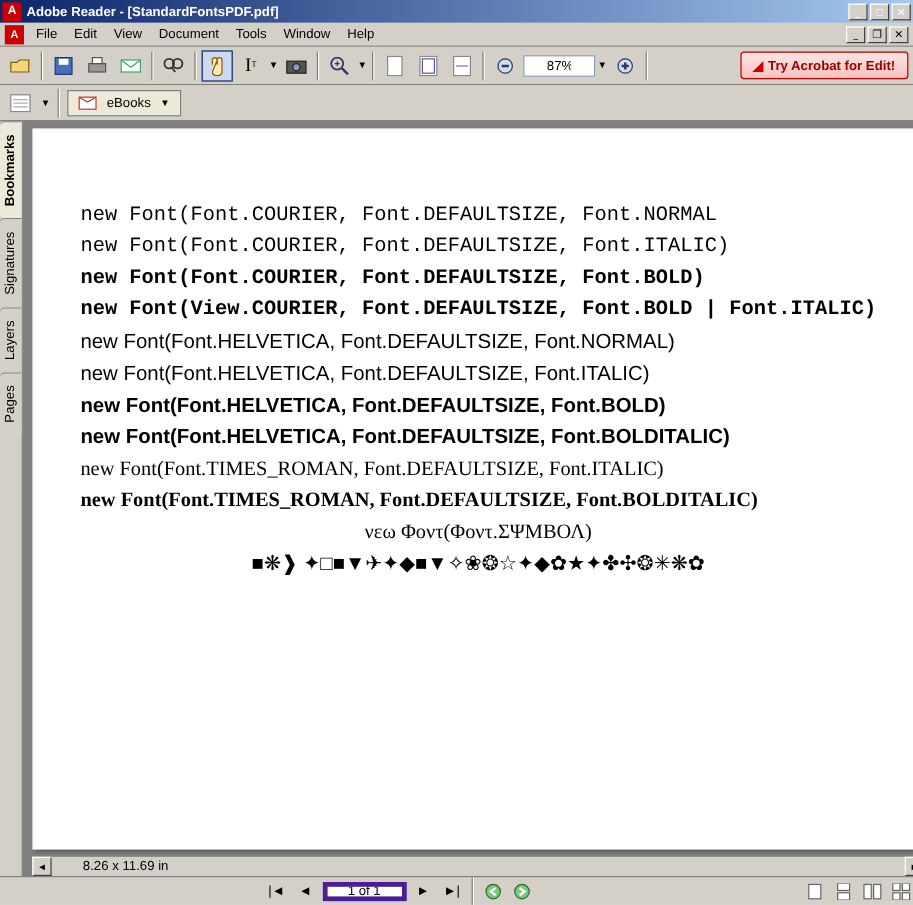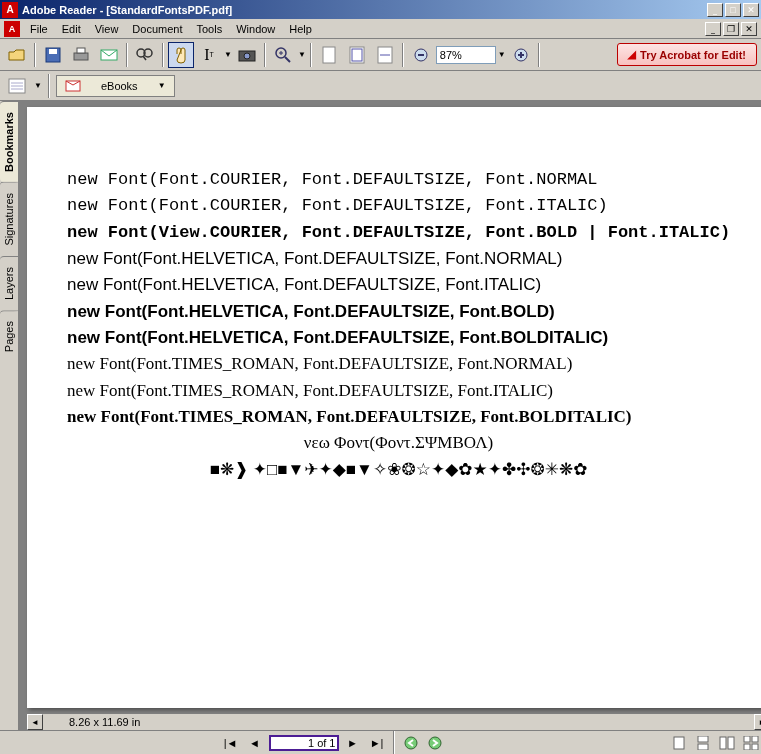--- a/index.html
+++ b/index.html
@@ -8,43 +8,43 @@
 .titlebar .icon { width: 16px; height: 16px; background: #c00; display: inline-flex; align-items: center; justify-content: center; font-size: 10px; font-weight: bold; margin-right: 4px; }
 .titlebar .title { font-weight: bold; flex: 1; }
 .winbtns { display: flex; gap: 2px; }
 .winbtn { width: 16px; height: 14px; background: #d4d0c8; border: 1px solid #fff; border-right-color:#404040; border-bottom-color:#404040; font-size: 9px; display: flex; align-items: center; justify-content: center; font-family: system-ui; }
 .menubar { background: #d4d0c8; height: 20px; display: flex; align-items: center; padding: 0 4px; gap: 2px; border-bottom: 1px solid #808080; }
 .menubar .item { padding: 2px 6px; }
 .menubar .docbtns { margin-left: auto; display:flex; gap:2px;}
 .toolbar { background: #d4d0c8; border-bottom: 1px solid #808080; display: flex; align-items: center; padding: 2px 4px; gap: 2px; height: 32px; }
 .toolbtn { width: 26px; height: 26px; display: flex; align-items: center; justify-content: center; border: 1px solid transparent; }
 .sep { width: 2px; height: 24px; border-left: 1px solid #808080; border-right: 1px solid #fff; margin: 0 2px; }
-.zoombox { width: 60px; height: 18px; border: 1px solid #7f9db9; background: #fff; padding: 1px 3px; font-size: 11px; }
+.zoombox { width: 60px; height: 18px; border: 1px solid #7f9db9; background: #fff; padding: 1px 19px; font-size: 11px; }
 .trybtn { margin-left: auto; background: linear-gradient(#fde5e4, #f8c1bf); border: 1px solid #b00; padding: 4px 10px; border-radius: 3px; color: #900; font-weight: bold; font-size: 11px; display:flex; align-items:center; gap:4px;}
 .toolbar2 { background: #d4d0c8; border-bottom: 1px solid #808080; height: 30px; display: flex; align-items: center; padding: 2px 4px; gap: 4px; }
-.ebooks { border: 1px solid #808080; padding: 3px 8px; display: flex; align-items: center; gap: 20px; background: #ece9d8; }
+.ebooks { border: 1px solid #808080; padding: 3px 8px; display: flex; align-items: center; gap: 8px; background: #ece9d8; }
 .workarea { flex: 1; display: flex; background: #808080; overflow: hidden; }
 .sidetabs { width: 22px; background: #d4d0c8; display: flex; flex-direction: column; border-right: 1px solid #808080; }
 .sidetab { writing-mode: vertical-rl; transform: rotate(180deg); padding: 10px 3px; font-size: 11px; border-bottom: 1px solid #808080; background: #d4d0c8; text-align: center; border-radius: 0 4px 4px 0;}
 .sidetab.active { background: #ece9d8; font-weight: bold; }
 .docarea { flex: 1; display: flex; flex-direction: column; background: #808080; position: relative; }
 .page { background: #fff; margin: 6px 18px 6px 8px; flex: 1; box-shadow: 2px 2px 4px rgba(0,0,0,0.4); padding: 60px 40px; overflow: hidden; }
 .scroll-v { width: 16px; background: #d4d0c8; position: absolute; right: 0; top: 0; bottom: 16px; border-left: 1px solid #808080; display:flex; flex-direction:column;}
 .scrbtn{height:16px;background:#d4d0c8;border:1px solid #fff;border-right-color:#404040;border-bottom-color:#404040;font-size:8px;display:flex;align-items:center;justify-content:center;}
 .scrtrack{flex:1;}
 .line { font-size: 17px; line-height: 1.55; white-space: pre; }
 .courier { font-family: "Courier New", monospace; }
 .helv { font-family: Arial, Helvetica, sans-serif; }
 .times { font-family: "Times New Roman", serif; }
 .symbol { font-family: serif; text-align: center; }
 .bold { font-weight: bold; }
 .italic { }
 .navbar { height: 24px; background: #d4d0c8; border-top: 1px solid #808080; display: flex; align-items: center; justify-content: center; gap: 4px; }
 .navbar .spacer { flex: 1; }
-.pginput { width: 70px; height: 16px; border: 2px solid #4c1d95; background: #fff; text-align: right; font-size: 11px; padding:1px;}
+.pginput { width: 70px; height: 16px; border: 4px solid #4c1d95; background: #fff; text-align: center; font-size: 11px; padding:1px;}
 .navbtn { width: 20px; height: 20px; display: flex; align-items: center; justify-content: center; }
 .hscroll{height:16px;background:#d4d0c8;display:flex;align-items:center;margin:0 18px 0 8px;}
 svg { display: block; }
 </style>
 </head>
 <body>
 
 <div class="titlebar">
   <span class="icon">A</span>
   <span class="title">Adobe Reader - [StandardFontsPDF.pdf]</span>
@@ -197,26 +197,26 @@
   <div class="sidetabs">
     <div class="sidetab active">Bookmarks</div>
     <div class="sidetab">Signatures</div>
     <div class="sidetab">Layers</div>
     <div class="sidetab">Pages</div>
   </div>
   <div class="docarea">
     <div class="page" id="page-content">
         <div class="line courier">new Font(Font.COURIER, Font.DEFAULTSIZE, Font.NORMAL</div>
         <div class="line courier italic">new Font(Font.COURIER, Font.DEFAULTSIZE, Font.ITALIC)</div>
+        <div class="line courier bold">new Font(Font.COURIER, Font.DEFAULTSIZE, Font.BOLD)</div>
         <div class="line courier bold italic">new Font(View.COURIER, Font.DEFAULTSIZE, Font.BOLD | Font.ITALIC)</div>
         <div class="line helv">new Font(Font.HELVETICA, Font.DEFAULTSIZE, Font.NORMAL)</div>
         <div class="line helv italic">new Font(Font.HELVETICA, Font.DEFAULTSIZE, Font.ITALIC)</div>
         <div class="line helv bold">new Font(Font.HELVETICA, Font.DEFAULTSIZE, Font.BOLD)</div>
         <div class="line helv bold italic">new Font(Font.HELVETICA, Font.DEFAULTSIZE, Font.BOLDITALIC)</div>
-        <div class="line times">new Font(Font.TIMES_ROMAN, Font.DEFAULTSIZE, Font.NORMAL)</div>
         <div class="line times italic">new Font(Font.TIMES_ROMAN, Font.DEFAULTSIZE, Font.ITALIC)</div>
         <div class="line times bold italic">new Font(Font.TIMES_ROMAN, Font.DEFAULTSIZE, Font.BOLDITALIC)</div>
         <div class="line symbol">νεω Φοντ(Φοντ.ΣΨΜΒΟΛ)</div>
         <div class="line symbol">■❋❱ ✦□■▼✈✦◆■▼✧❀❂☆✦◆✿★✦✤✣❂✳❋✿</div>
       </div>
     <div class="hscroll">
       <div class="scrbtn" style="width:16px;">◄</div>
       <div style="flex:0 0 20px;"></div>
       <div style="padding:0 6px;">8.26 x 11.69 in</div>
       <div class="scrtrack"></div>

